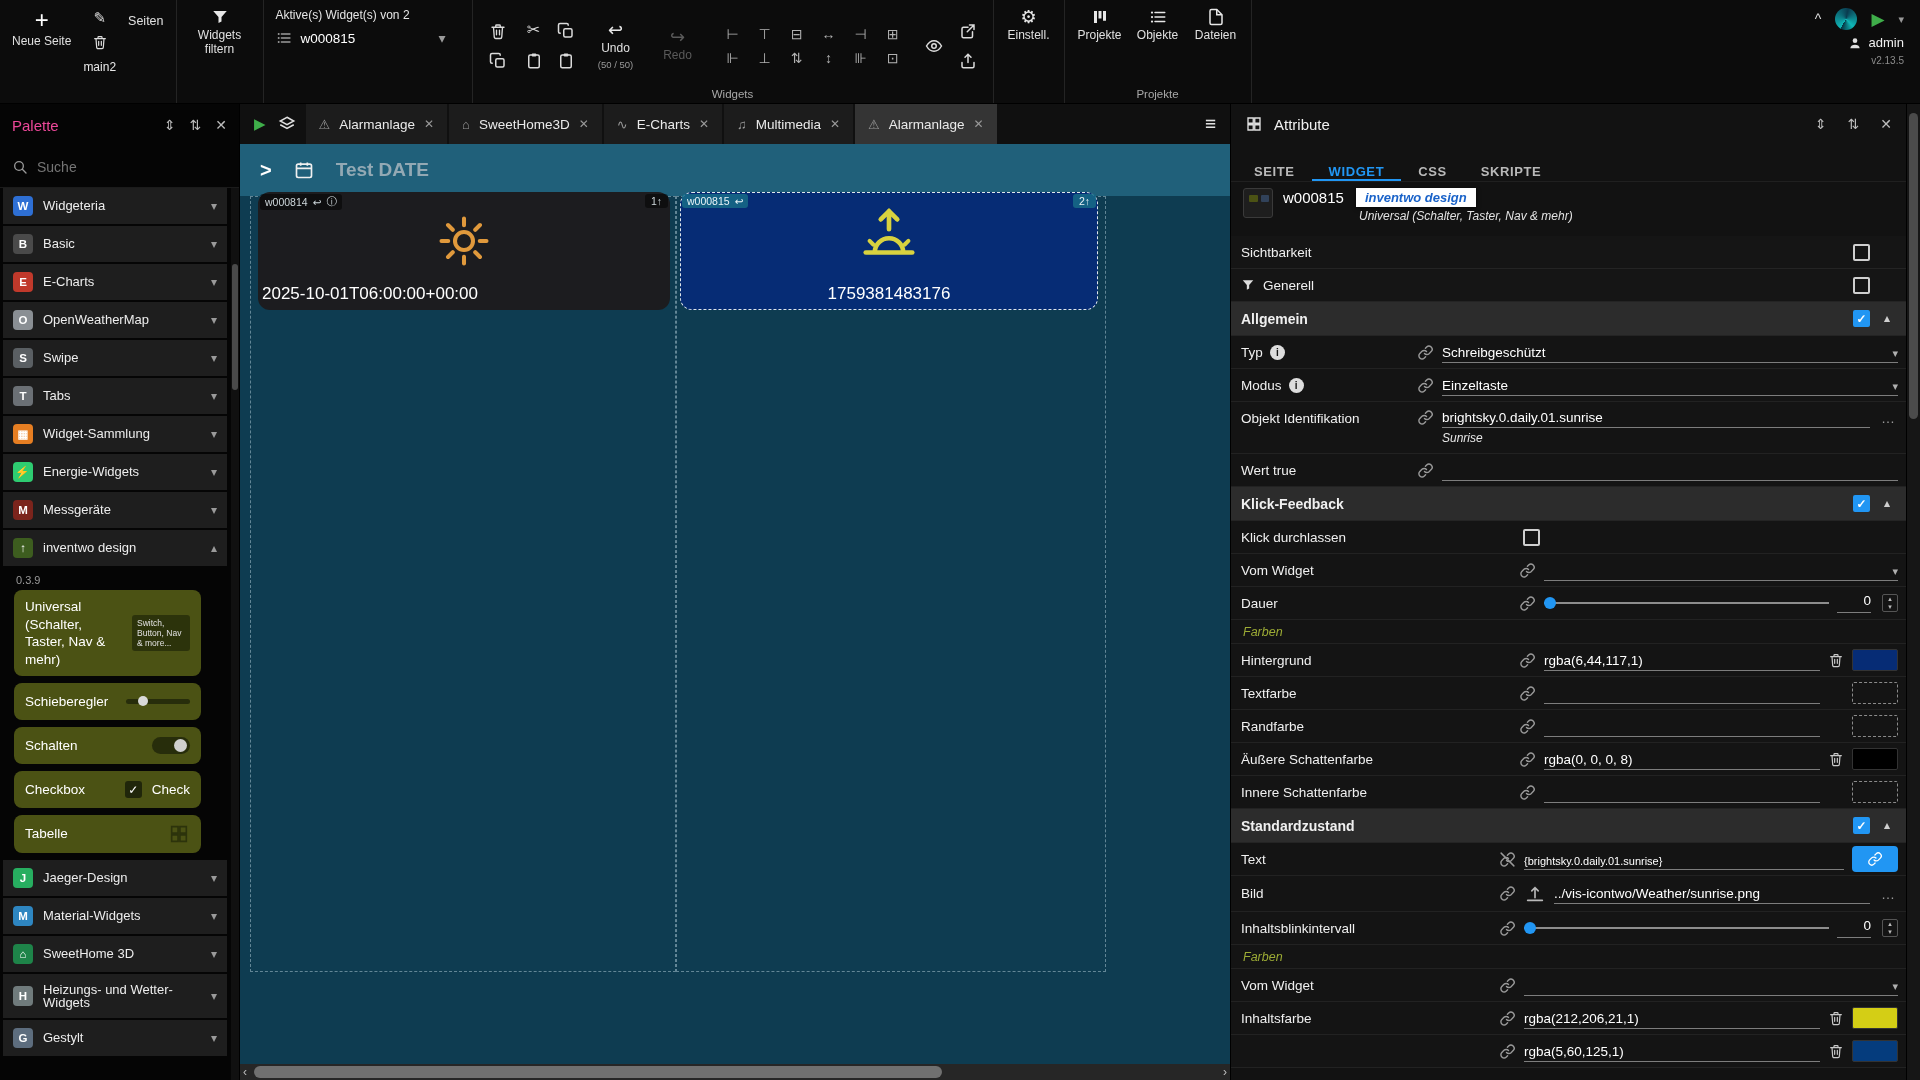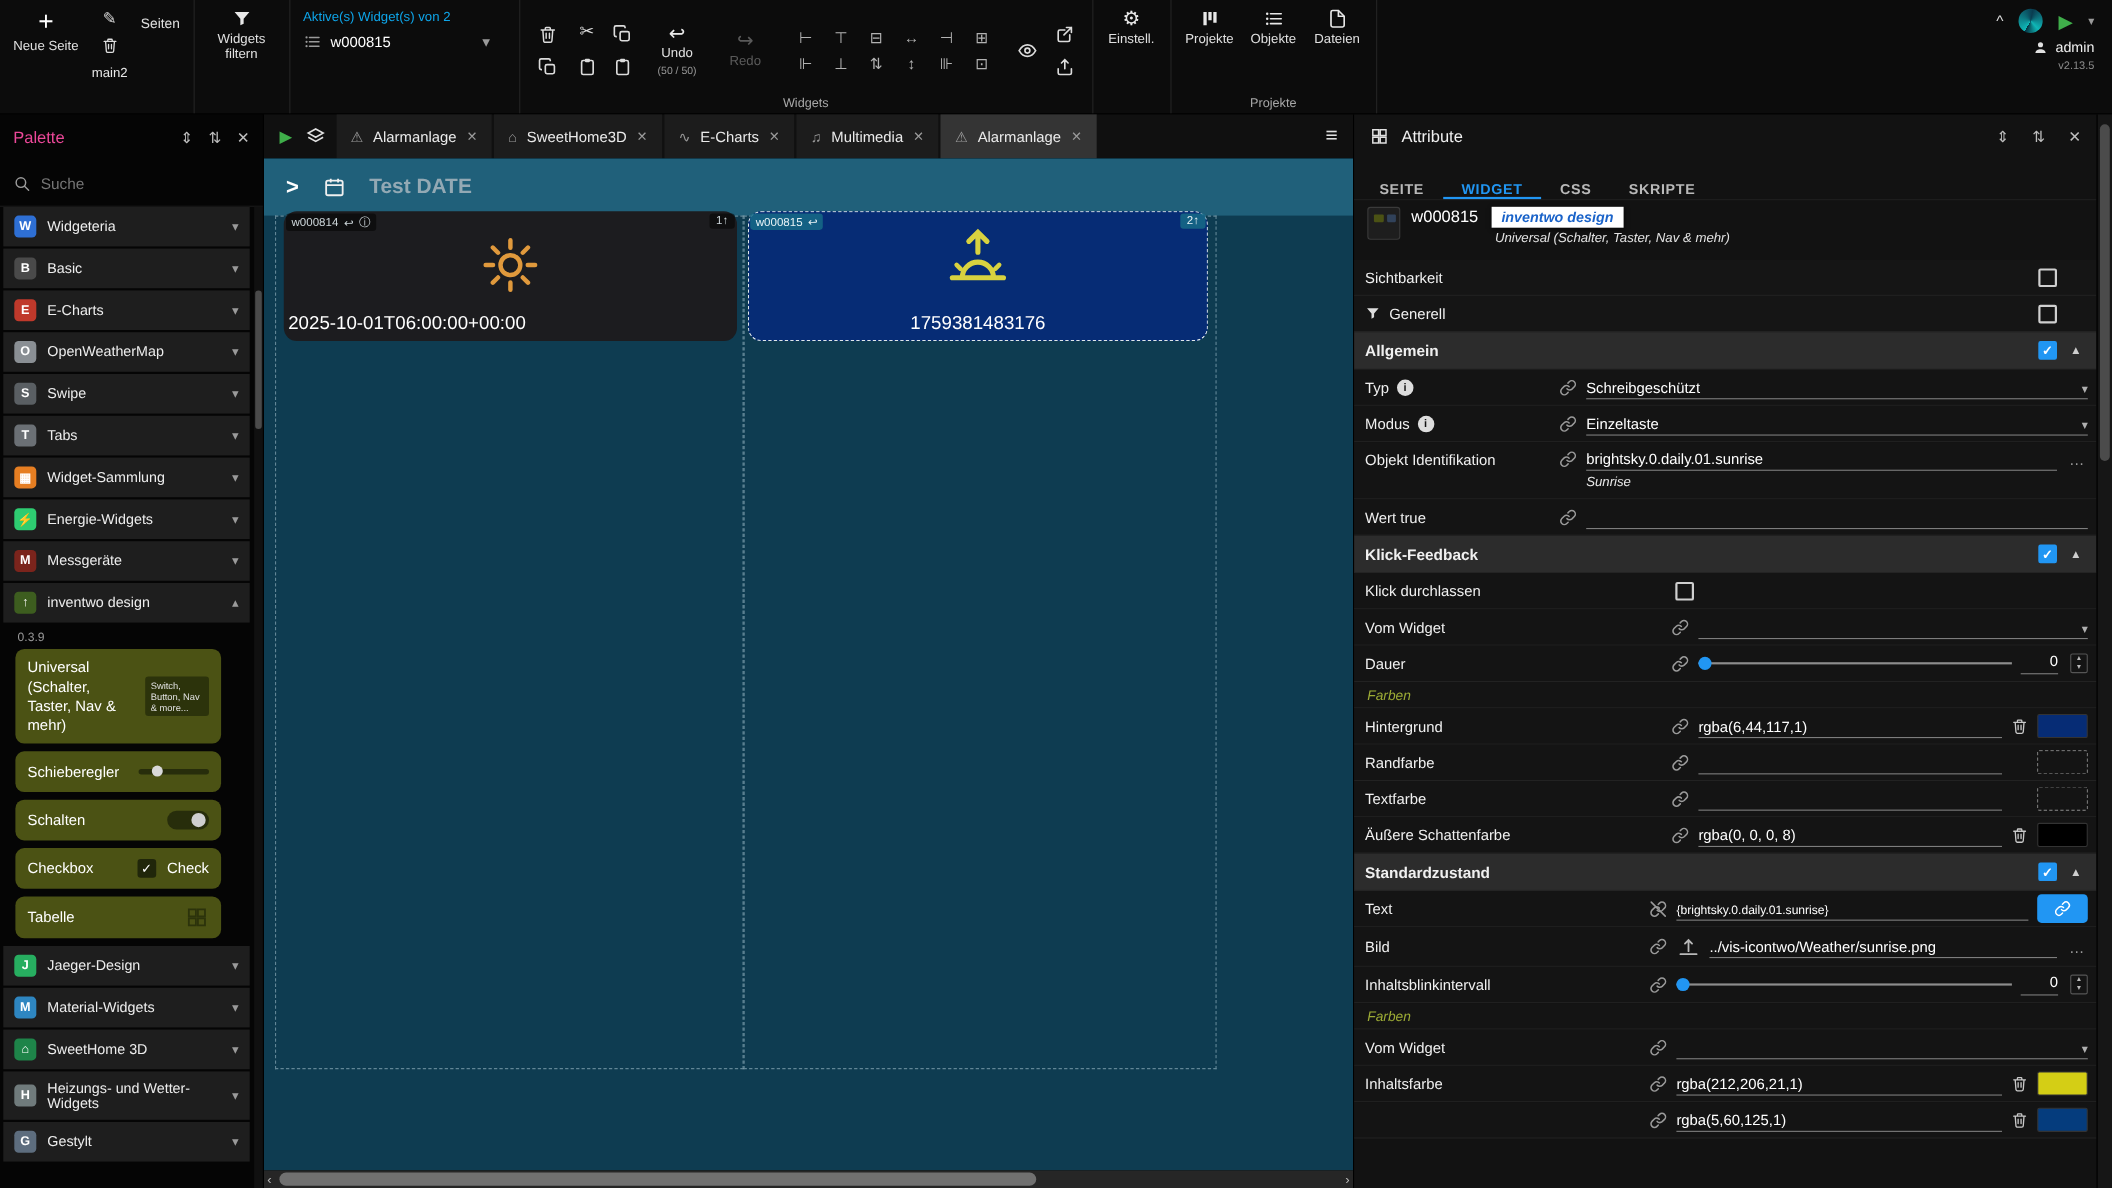--- a/index.html
+++ b/index.html
@@ -17,21 +17,21 @@
   .vbtn .gly{font-size:18px;line-height:1;color:#e8e8e8}
   .vbtn .vlbl{font-size:12px;color:#e0e0e0;text-align:center;line-height:1.15;max-width:62px}
   .vbtn .tiny{font-size:9.5px;color:#9a9a9a}
   .big{font-size:24px;line-height:1;color:#fff}
   .minicol{display:flex;flex-direction:column;align-items:center;gap:8px;padding-top:2px}
   .mini{cursor:pointer;color:#ddd;font-size:15px;line-height:1}
   .mini svg{color:#ddd}
   .pagename{font-size:12px;color:#e8e8e8;margin-top:2px}
   .pages-lbl{font-size:12.5px;color:#e0e0e0;padding-top:6px;cursor:pointer}
   .g-active{flex-direction:column;display:flex;gap:6px;align-items:flex-start;padding-right:26px}
-  .active-lbl{font-size:12px;color:#0ea5e9}
+  .active-lbl{font-size:12px;color:#e5e5e5}
   .wsel{display:flex;align-items:center;gap:9px;cursor:pointer;padding:2px 0;min-width:170px}
   .wsel svg{color:#9a9a9a}
   .wsel-v{font-size:13.5px;color:#fff;flex:1}
   .g-widgets{align-items:center;gap:16px;padding:8px 16px 20px}
   .icol{display:flex;flex-direction:column;gap:12px;align-items:center}
   .igrid2{display:grid;grid-template-columns:22px 22px;gap:12px 10px;justify-items:center}
   .ibtn{cursor:pointer;color:#dcdcdc;line-height:1}
   .ibtn svg{color:#dcdcdc}
   .ibtn .gly{font-size:16px}
   .aligngrid{display:grid;grid-template-columns:repeat(6,24px);gap:10px 8px;justify-items:center;margin:0 4px}
@@ -789,37 +789,37 @@
             </div>
           <svg class="trashic">
               <use href="#i-trash"></use>
             </svg>
           <span class="swatch" style="background: rgb(6, 44, 117);"></span>
         </div>
       </div>
 
       <div class="arow">
         <div class="al lw-b">
-            <span>Randfarbe</span>
+            <span>Textfarbe</span>
           </div>
         <div class="ac">
           <svg class="linkic">
               <use href="#i-link"></use>
             </svg>
           <div class="uin">
               <span></span>
             </div>
           <span class="tspace"></span>
           <span class="swatch empty"></span>
         </div>
       </div>
 
       <div class="arow">
         <div class="al lw-b">
-            <span>Textfarbe</span>
+            <span>Randfarbe</span>
           </div>
         <div class="ac">
           <svg class="linkic">
               <use href="#i-link"></use>
             </svg>
           <div class="uin">
               <span></span>
             </div>
           <span class="tspace"></span>
           <span class="swatch empty"></span>
@@ -837,20 +837,35 @@
           <div class="uin">
               <span>rgba(0, 0, 0, 8)</span>
             </div>
           <svg class="trashic">
               <use href="#i-trash"></use>
             </svg>
           <span class="swatch" style="background: rgb(0, 0, 0);"></span>
         </div>
       </div>
 
+      <div class="arow">
+        <div class="al lw-b">
+            <span>Innere Schattenfarbe</span>
+          </div>
+        <div class="ac">
+          <svg class="linkic">
+              <use href="#i-link"></use>
+            </svg>
+          <div class="uin">
+              <span></span>
+            </div>
+          <span class="tspace"></span>
+          <span class="swatch empty"></span>
+        </div>
+      </div>
 
       <div class="grow sect">
         <span class="gt">Standardzustand</span>
         <span class="spacer"></span>
         <span class="cb on">
             <span>✓</span>
           </span>
         <span class="chev">▴</span>
       </div>
 

